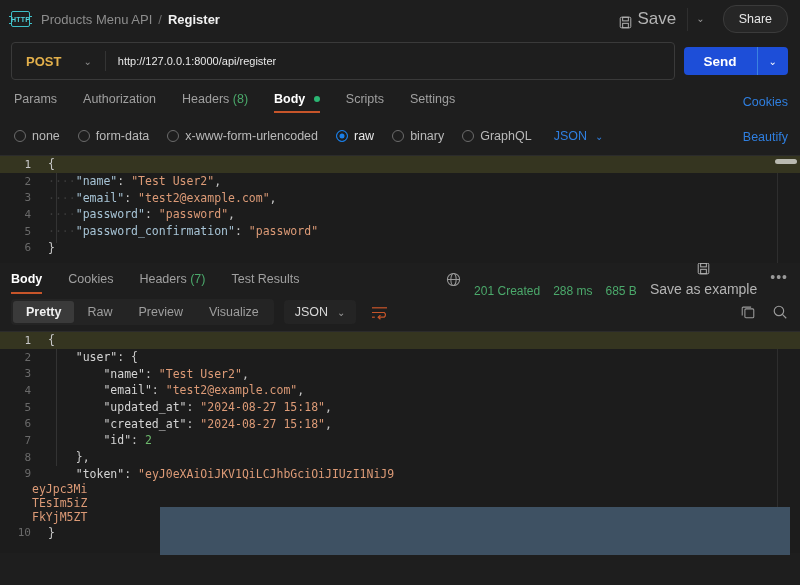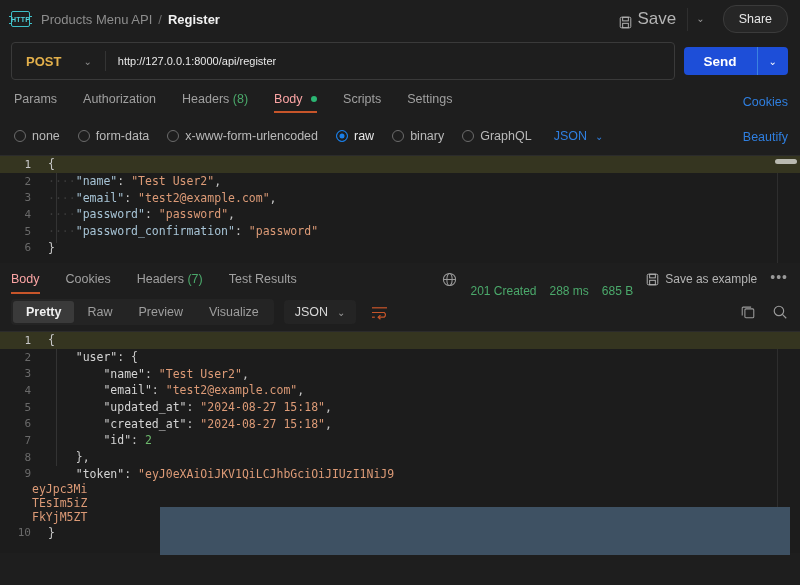--- a/index.html
+++ b/index.html
@@ -117,21 +117,21 @@
     height: 26px;
   }
   .tab {
     color: #a0a0a0; font-size: 12.5px;
     padding: 0 0 7px;
     margin-right: 26px;
     cursor: pointer;
     position: relative;
     white-space: nowrap;
   }
-  .tab.active { color: #fca5a5; font-weight: normal; }
+  .tab.active { color: #ffffff; font-weight: bold; }
   .tab.active::after {
     content: ""; position: absolute;
     left: 0; right: 0; bottom: 0; height: 2px;
     background: #c7552a;
   }
   .tab .count { color: #4ba96b; }
   .tab .greendot {
     display: inline-block; width: 6px; height: 6px;
     border-radius: 50%; background: #2bb673;
     margin-left: 5px; vertical-align: 1px;
@@ -220,21 +220,21 @@
     height: 32px;
     padding: 0 12px 0 11px;
     background: #1e1e1e;
   }
   .respbar .tab { padding-bottom: 0; }
   .respbar .tab.active::after { bottom: -8px; }
   .meta { margin-left: auto; display: flex; align-items: center; gap: 13px; }
   .meta-val { color: #4ba96b; font-size: 12px; margin-top: 24px; }
   .meta-save {
     display: flex; align-items: center; gap: 6px;
-    color: #b4b4b4; font-size: 12px; cursor: pointer;
+    color: #b4b4b4; font-size: 14px; cursor: pointer; flex-direction: column;
   }
   .dots { color: #9a9a9a; font-size: 14px; letter-spacing: 1px; cursor: pointer; padding-bottom: 4px;}
 
   
   .viewbar {
     display: flex; align-items: center;
     padding: 4px 12px 6px 11px;
     gap: 4px;
   }
   .segment {

